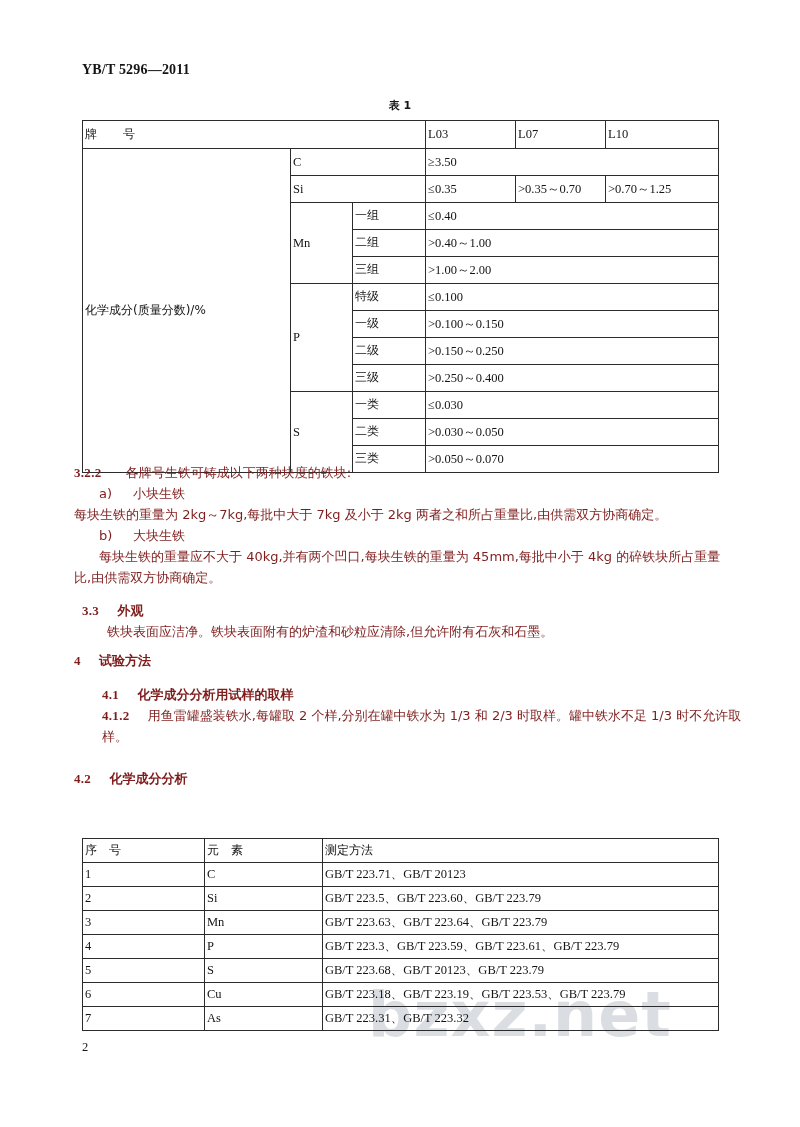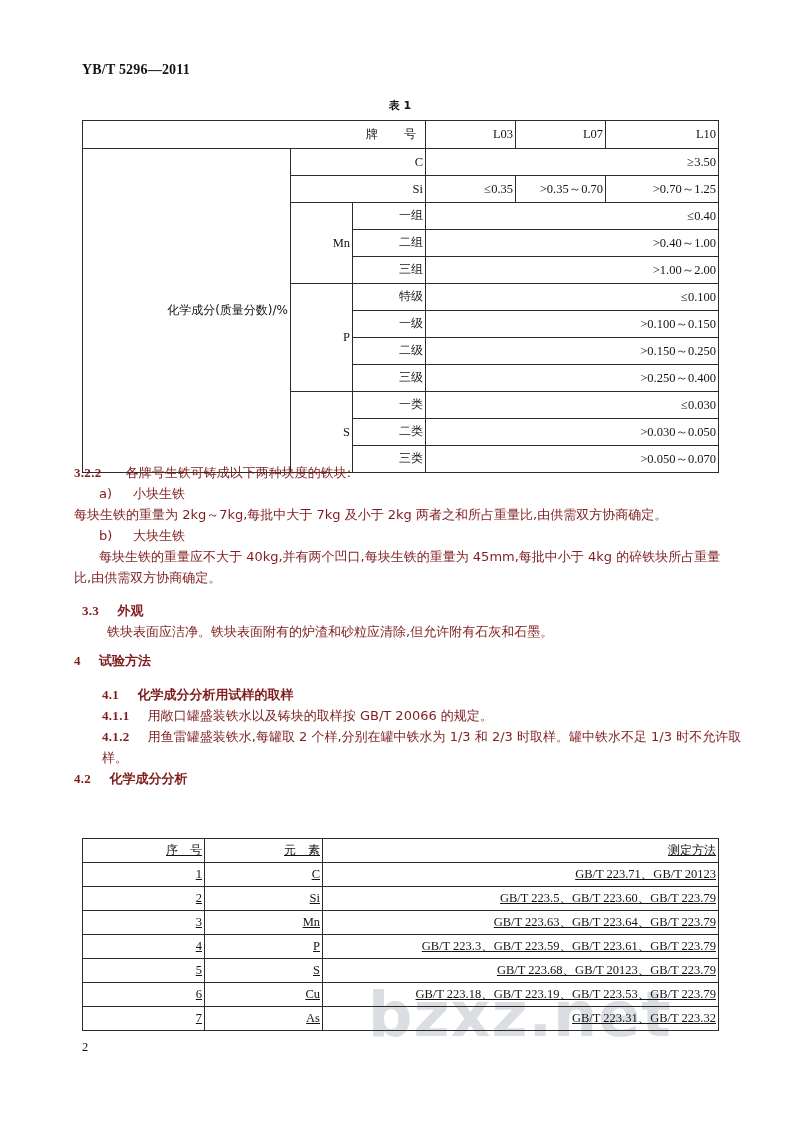--- a/index.html
+++ b/index.html
@@ -71,21 +71,21 @@
 
   
   table.std {
     border-collapse: collapse;
     table-layout: fixed;
     background: transparent;
   }
   table.std td, table.std th {
     border: 1px solid #2b2b2b;
     font-weight: normal;
-    text-align: right;
+    text-align: left;
     vertical-align: middle;
     font-size: 12.5px;
     font-family: "Liberation Serif", "DejaVu Serif", serif;
     padding: 0 2px;
     line-height: 1.15;
   }
   table.std .cjk {
     font-family: "DejaVu Sans", "Liberation Sans", sans-serif;
     font-size: 12px;
   }
@@ -105,21 +105,21 @@
   #table1 .spacer-wide { letter-spacing: 7px; }
 
   
   #table2-wrap {
     position: absolute;
     left: 82px;
     top: 838px;
     width: 636px;
   }
   #table2 { width: 636px; }
-  #table2 td { height: 23px; text-decoration: underline; }
+  #table2 td { height: 23px; }
 
   
   .txt {
     font-family: "DejaVu Sans", "Liberation Sans", sans-serif;
     font-size: 13px;
     line-height: 1.62;
     color: #7f1d1d;
   }
   .clause {
     position: absolute;
@@ -277,25 +277,20 @@
       </div>
     </div>
 
     <div class="clause txt" style="top:684px;margin-left:28px;">
       <div>
         <span class="clause-num">4.1</span>
         <span class="gap-sm"></span>
         <span class="clause-title">化学成分分析用试样的取样</span>
       </div>
       <div>
-        <span class="clause-num">4.1.1</span>
-        <span class="gap-sm"></span>
-        <span>用敞口罐盛装铁水以及铸块的取样按 GB/T 20066 的规定。</span>
-      </div>
-      <div>
         <span class="clause-num">4.1.2</span>
         <span class="gap-sm"></span>
         <span>用鱼雷罐盛装铁水,每罐取 2 个样,分别在罐中铁水为 1/3 和 2/3 时取样。罐中铁水不足 1/3 时不允许取样。</span>
       </div>
     </div>
 
     <div class="clause txt" style="top:768px;">
       <div>
         <span class="clause-num">4.2</span>
         <span class="gap-sm"></span>

